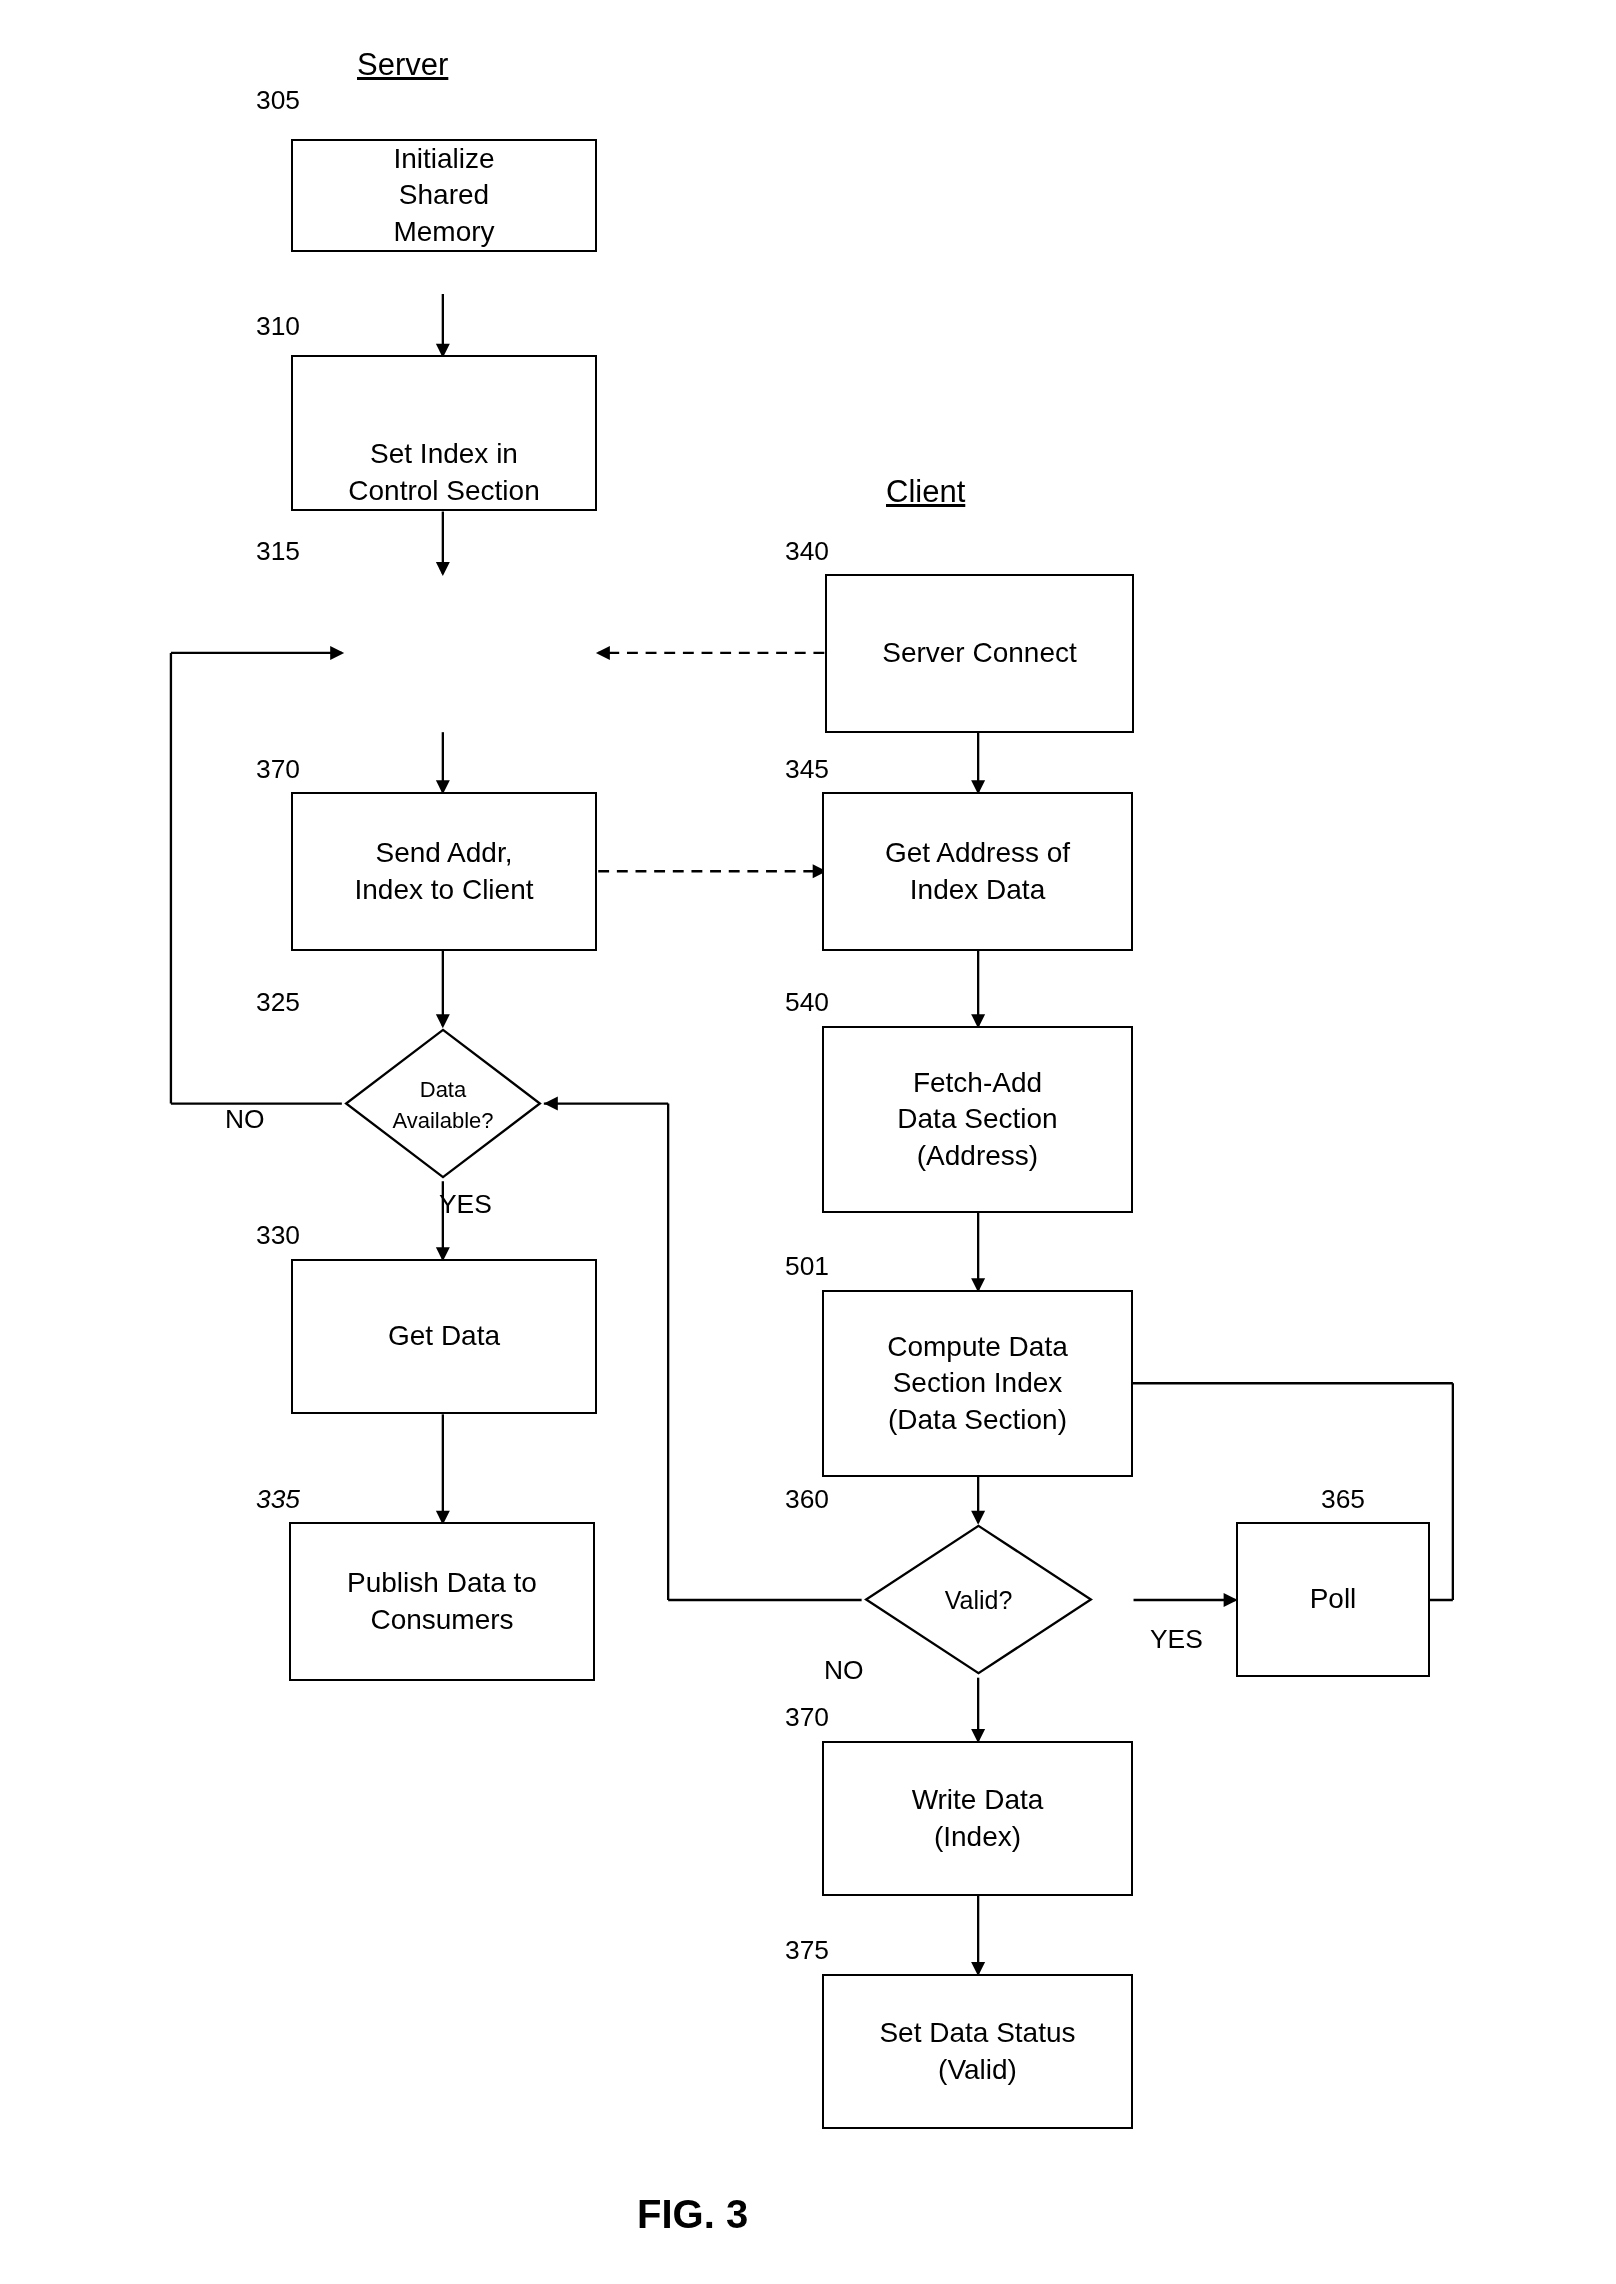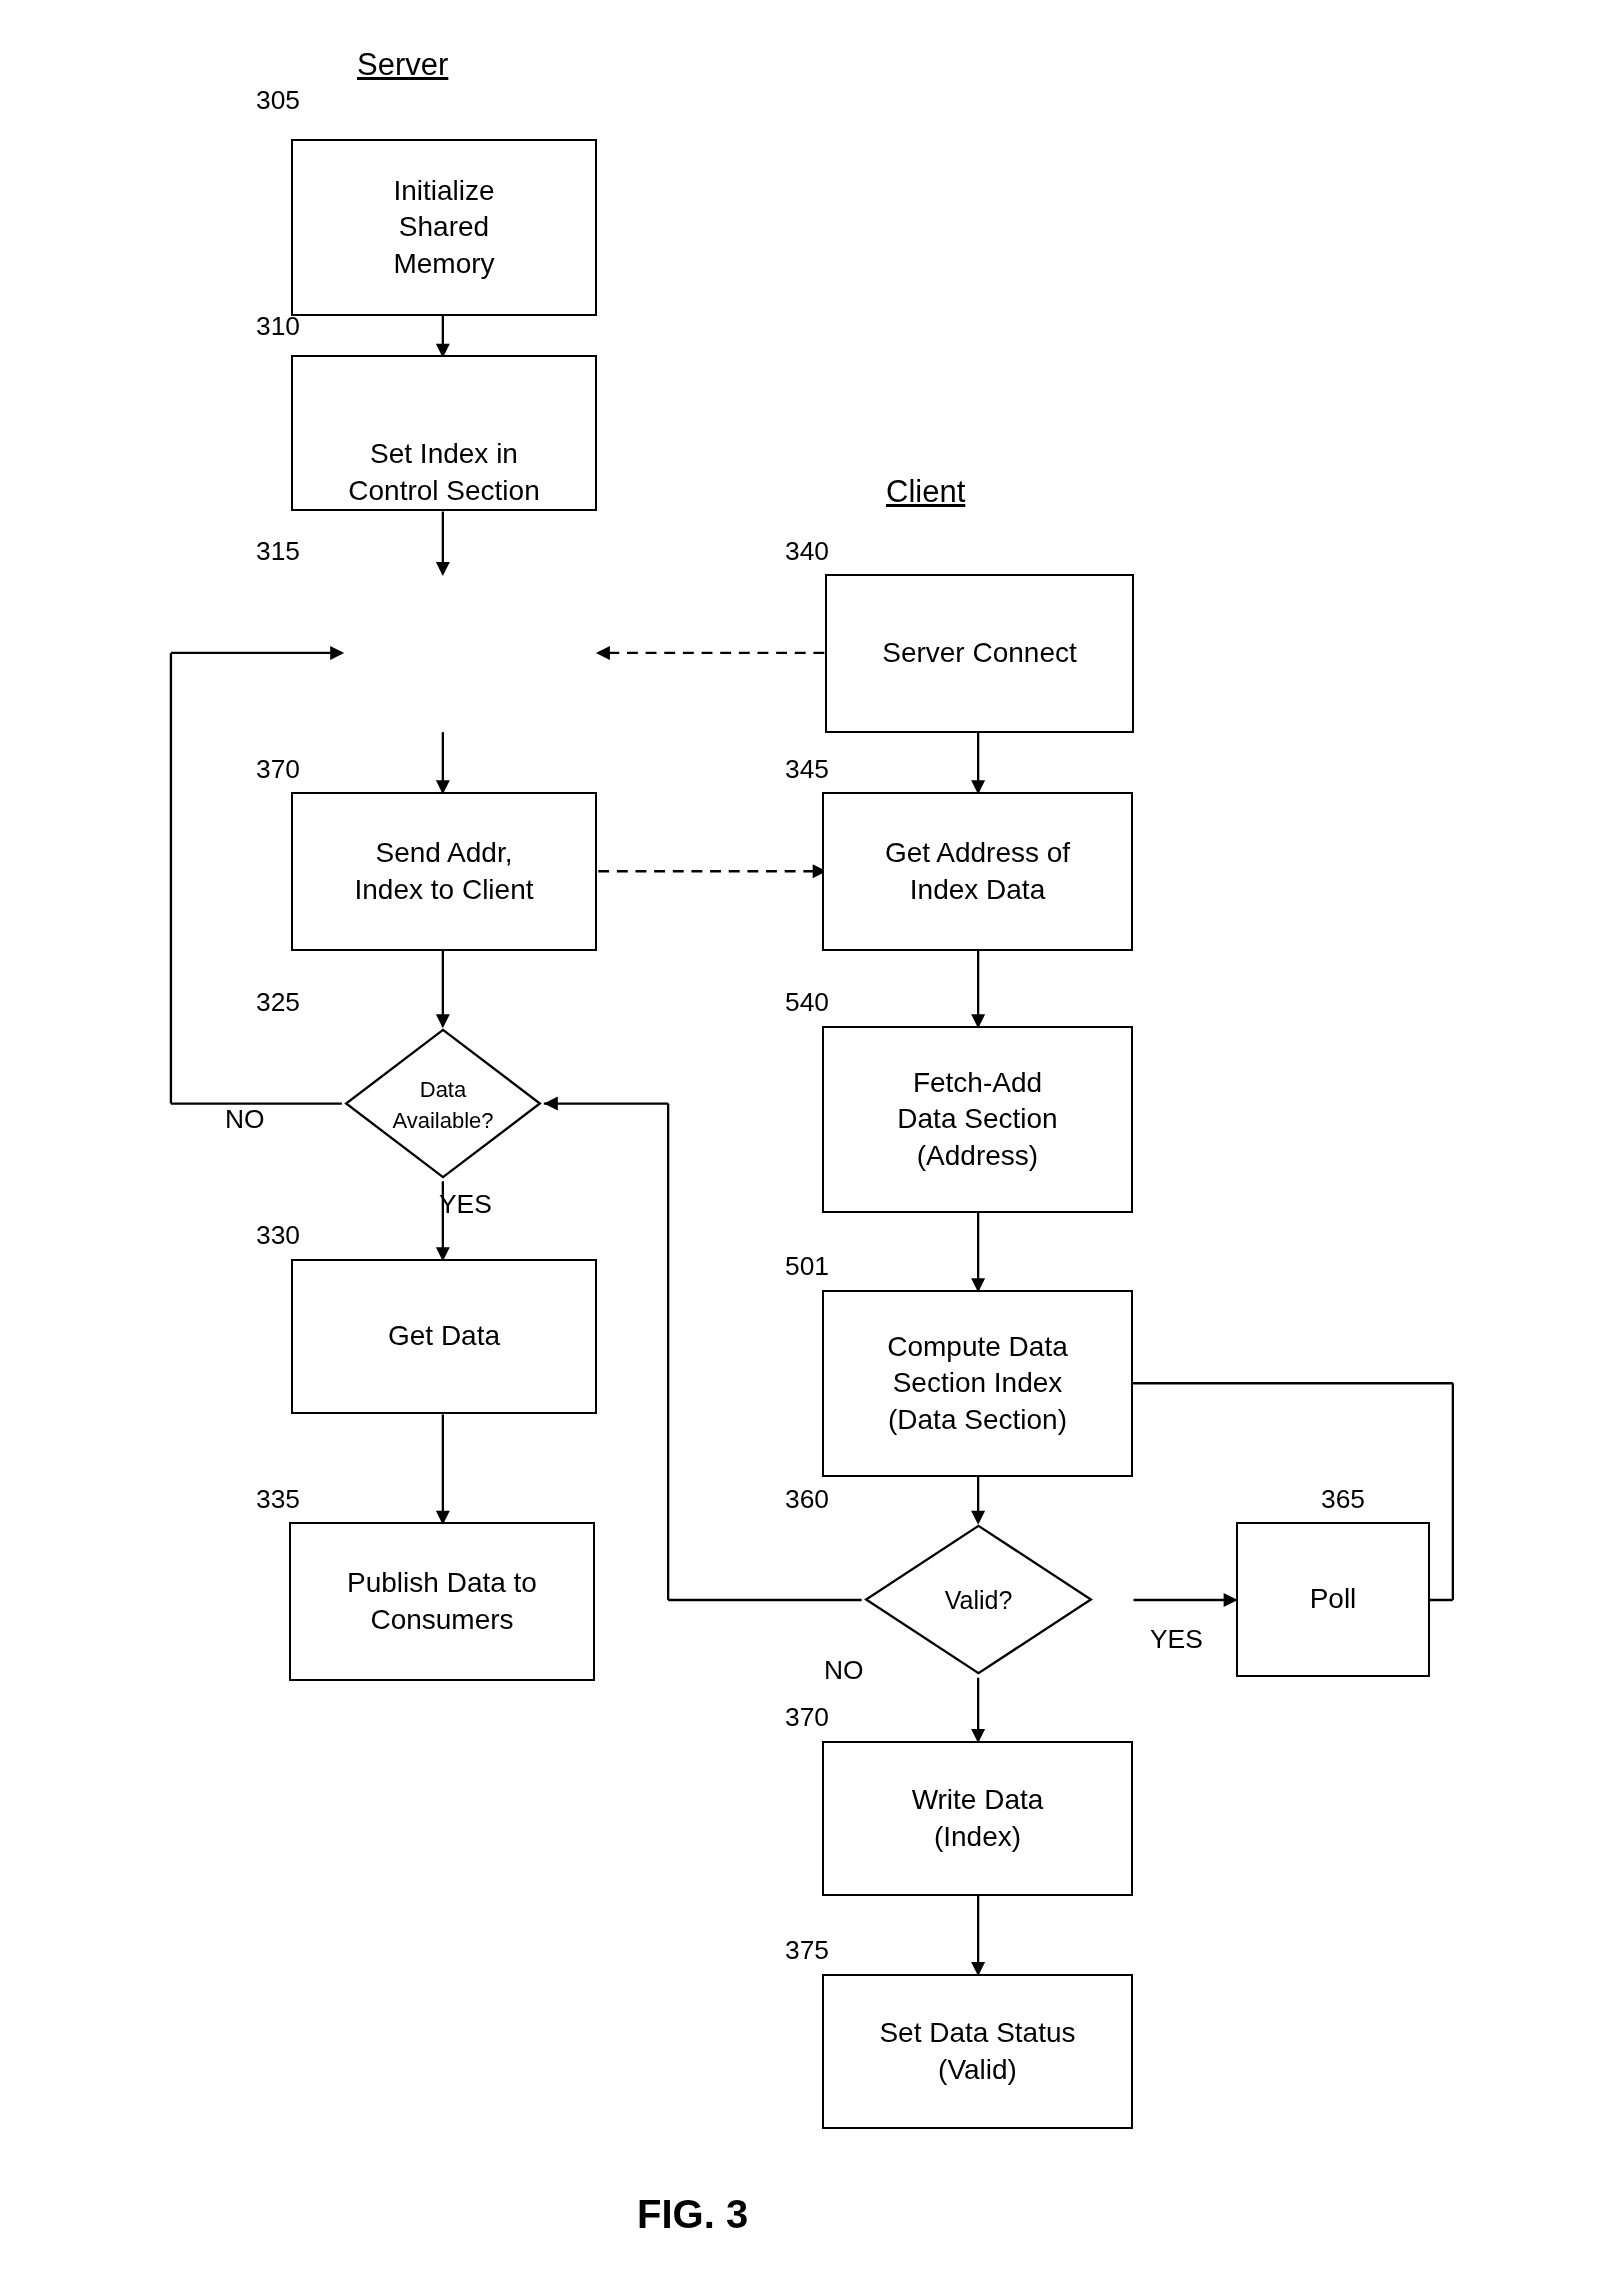--- a/index.html
+++ b/index.html
@@ -147,21 +147,21 @@
     <line x1="860" y1="2059" x2="860" y2="1420" stroke="#000" stroke-width="3"></line>
     <polygon points="700,1420 718,1411 718,1429" fill="#000"></polygon>
     <line x1="860" y1="1420" x2="700" y2="1420" stroke="#000" stroke-width="3"></line>
 
   </svg>
 
   <span class="label-underline" style="left:357px; top:47px;">Server</span>
 
   <span class="label" style="left:256px; top:85px;">305</span>
 
-  <div class="box" style="left:291px; top:139px; width:306px; height:177px;">
+  <div class="box" style="left:291px; top:139px; width:306px; height:113px;">
     <span style="white-space:pre-line;">Initialize
 Shared
 Memory</span>
   </div>
 
   <span class="label" style="left:256px; top:311px;">310</span>
 
   <div class="box" style="left:291px; top:355px; width:306px; height:156px;align-items:flex-end;">
     <span style="white-space:pre-line;">Set Index in
 Control Section</span>
@@ -192,21 +192,21 @@
   </div>
   <span class="label" style="left:225px; top:1104px;">NO</span>
   <span class="label" style="left:439px; top:1189px;">YES</span>
 
   <span class="label" style="left:256px; top:1220px;">330</span>
 
   <div class="box" style="left:291px; top:1259px; width:306px; height:155px;">
     <span>Get Data</span>
   </div>
 
-  <span class="label" style="left:256px; top:1484px;">335</span>
+  <span class="label" style="left:256px; top:1484px;font-style:italic;">335</span>
 
   <div class="box" style="left:289px; top:1522px; width:306px; height:159px;">
     <span style="white-space:pre-line;">Publish Data to
 Consumers</span>
   </div>
 
   <span class="label-underline" style="left:886px; top:474px;">Client</span>
 
   <span class="label" style="left:785px; top:536px;">340</span>
 

